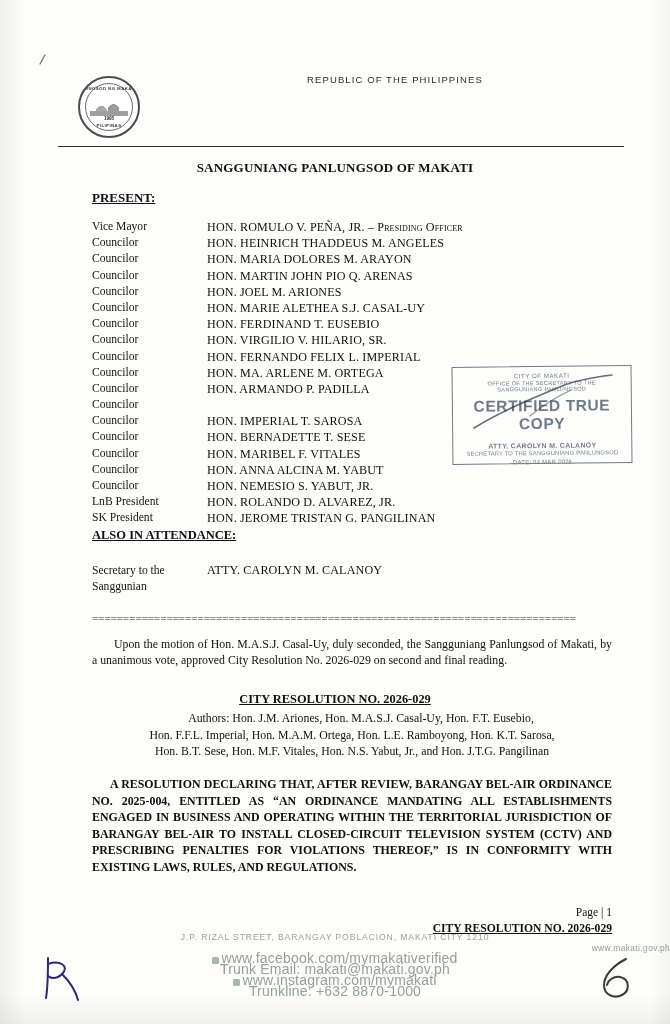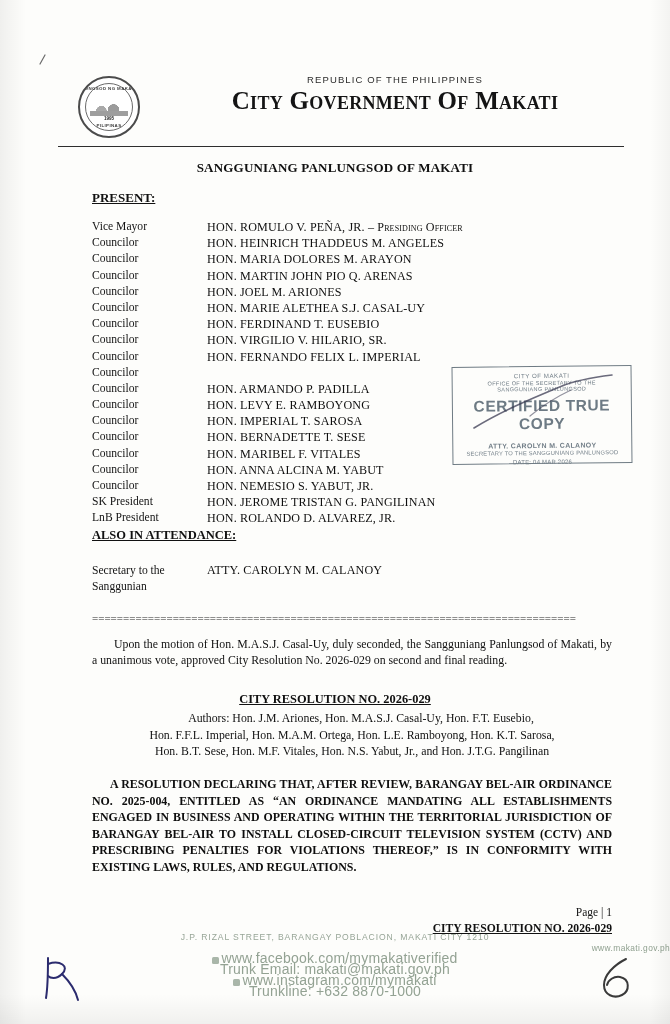--- a/index.html
+++ b/index.html
@@ -402,21 +402,20 @@
     <div class="header">
       <div class="seal">
         <div class="inner-ring"></div>
         <div class="seal-top-text">LUNGSOD NG MAKATI</div>
         <div class="seal-mid"></div>
         <div class="seal-year">1995</div>
         <div class="seal-bottom-text">PILIPINAS</div>
       </div>
       <div class="header-text">
         <div class="republic">Republic of the Philippines</div>
-        <div class="city-gov">City Government of Makati</div>
       </div>
     </div>
     <div class="rule"></div>
 
     <div class="doc-title">SANGGUNIANG PANLUNGSOD OF MAKATI</div>
     <div class="present-label">PRESENT:</div>
 
     <div class="roster">
       <div class="roster-row">
         <div class="roster-role">Vice Mayor</div>
@@ -449,56 +448,56 @@
       <div class="roster-row">
         <div class="roster-role">Councilor</div>
         <div class="roster-name">HON. VIRGILIO V. HILARIO, SR.</div>
       </div>
       <div class="roster-row">
         <div class="roster-role">Councilor</div>
         <div class="roster-name">HON. FERNANDO FELIX L. IMPERIAL</div>
       </div>
       <div class="roster-row">
         <div class="roster-role">Councilor</div>
+        <div class="roster-name">HON. MA. ARLENE M. ORTEGA</div>
       </div>
       <div class="roster-row">
         <div class="roster-role">Councilor</div>
         <div class="roster-name">HON. ARMANDO P. PADILLA</div>
       </div>
       <div class="roster-row">
         <div class="roster-role">Councilor</div>
-        <div class="roster-name">HON. LEVY E. RAMBOYONG</div>
       </div>
       <div class="roster-row">
         <div class="roster-role">Councilor</div>
         <div class="roster-name">HON. IMPERIAL T. SAROSA</div>
       </div>
       <div class="roster-row">
         <div class="roster-role">Councilor</div>
         <div class="roster-name">HON. BERNADETTE T. SESE</div>
       </div>
       <div class="roster-row">
         <div class="roster-role">Councilor</div>
         <div class="roster-name">HON. MARIBEL F. VITALES</div>
       </div>
       <div class="roster-row">
         <div class="roster-role">Councilor</div>
         <div class="roster-name">HON. ANNA ALCINA M. YABUT</div>
       </div>
       <div class="roster-row">
         <div class="roster-role">Councilor</div>
         <div class="roster-name">HON. NEMESIO S. YABUT, JR.</div>
+      </div>
+      <div class="roster-row">
+        <div class="roster-role">LnB President</div>
+        <div class="roster-name">HON. ROLANDO D. ALVAREZ, JR.</div>
       </div>
       <div class="roster-row">
         <div class="roster-role">SK President</div>
         <div class="roster-name">HON. JEROME TRISTAN G. PANGILINAN</div>
-      </div>
-      <div class="roster-row">
-        <div class="roster-role">LnB President</div>
-        <div class="roster-name">HON. ROLANDO D. ALVAREZ, JR.</div>
       </div>
     </div>
 
     <div class="also-label">ALSO IN ATTENDANCE:</div>
     <div class="sec-block">Secretary to the Sanggunian</div>
     <div class="sec-name">ATTY. CAROLYN M. CALANOY</div>
 
     <div class="dashed-sep">==============================================================================</div>
 
     <div class="para" id="para-motion">Upon the motion of Hon. M.A.S.J. Casal-Uy, duly seconded, the Sangguniang Panlungsod of Makati, by a unanimous vote, approved City Resolution No. 2026-029 on second and final reading.</div>

